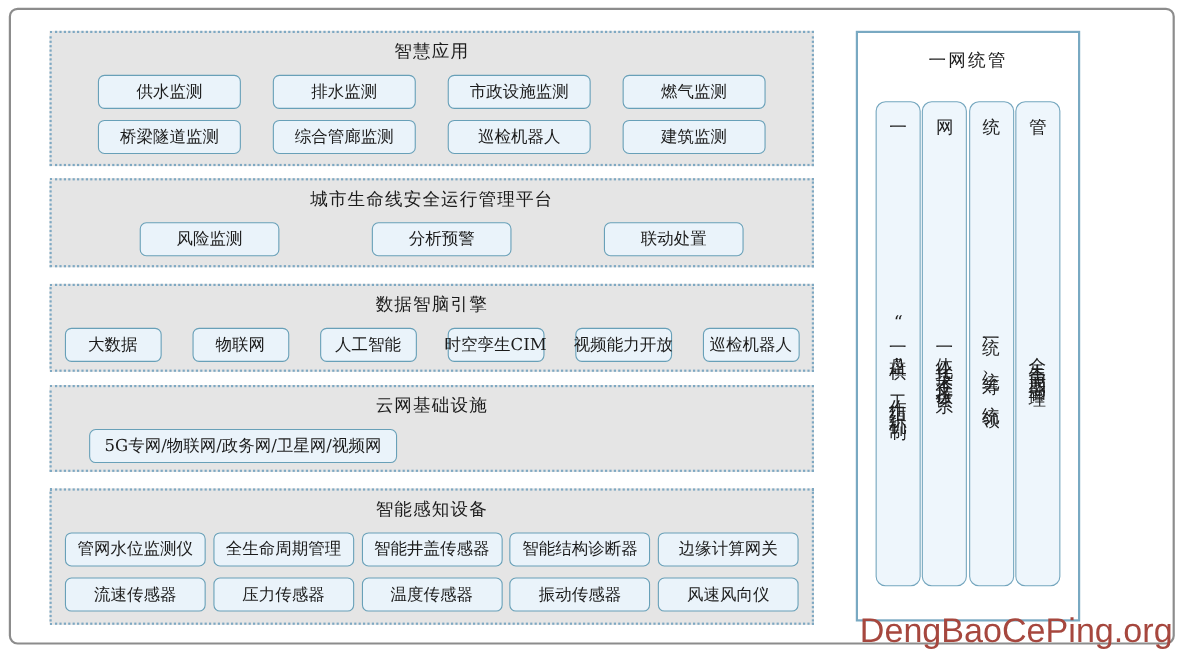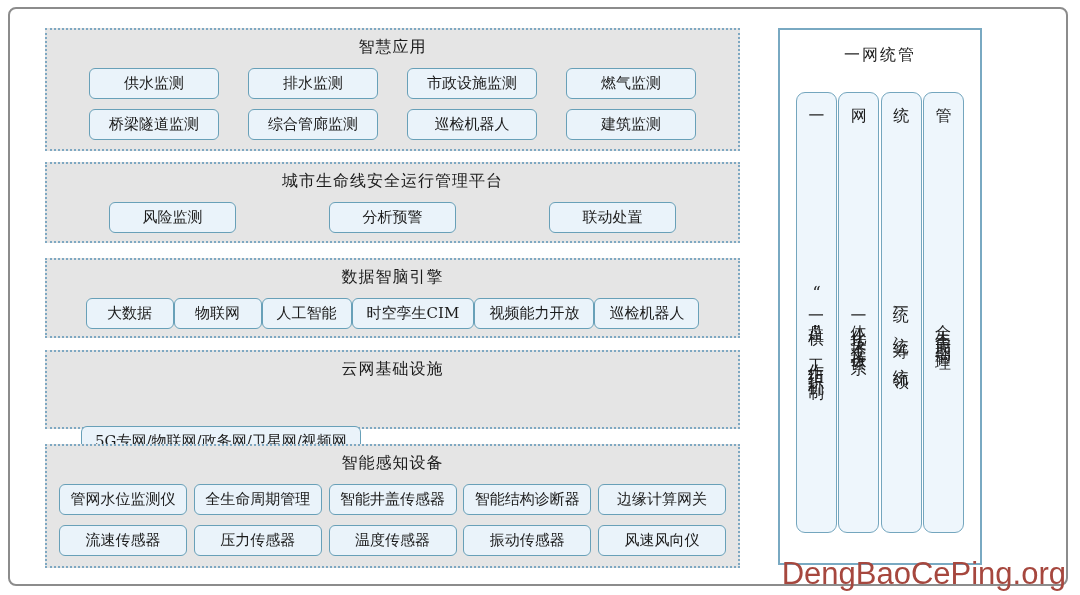--- a/index.html
+++ b/index.html
@@ -5,28 +5,28 @@
   html,body{margin:0;padding:0;background:#ffffff;}
   body{width:1080px;height:595px;font-family:"DejaVu Serif","Liberation Serif",serif;color:#1b1b1b;}
   .canvas{position:relative;width:1080px;height:595px;overflow:hidden;}
   .outer{position:absolute;left:8px;top:7px;width:1060px;height:579px;border:2px solid #8c8c8c;border-radius:8px;box-sizing:border-box;}
   
   .sec{position:absolute;left:45px;width:695px;border:2px dotted #7ea8c2;box-sizing:border-box;background:#e5e5e5;display:flex;flex-direction:column;}
   .sec-title{margin-top:7px;text-align:center;font-size:16px;letter-spacing:1px;}
   .row{display:flex;align-items:center;margin-top:10px;}
   .grid4{display:grid;grid-template-columns:repeat(4,130px);justify-content:space-between;padding:0 42px;}
   .row3{justify-content:space-between;padding:0 62px;}
-  .row6{justify-content:center;gap:0;padding:0 12px;}
+  .row6{justify-content:center;gap:28px;padding:0 12px;}
   .row2w{justify-content:space-between;padding:0 34px;}
   .grid5{display:grid;grid-template-columns:repeat(5,128px);justify-content:space-between;padding:0 12px;}
   .box{height:31px;box-sizing:border-box;border:1.5px solid #68a0b8;border-radius:6px;background:#eaf3fa;
        display:flex;align-items:center;justify-content:center;font-size:15px;white-space:nowrap;}
   .row6 .box{padding:0 14px;min-width:88px;}
-  .row2w .box{padding:0 13px;margin-top:36px;}
-  .row3 .box{width:127px;}
+  .row2w .box{padding:0 13px;}
+  .row3 .box{width:127px;margin-left:18px;}
   
   .panel{position:absolute;left:778px;top:28px;width:204px;height:537px;border:2px solid #79a9c2;box-sizing:border-box;background:#ffffff;}
   .panel-title{margin-top:15px;text-align:center;font-size:16px;letter-spacing:2px;}
   .pillars{position:absolute;left:16px;right:16px;top:62px;bottom:30px;display:flex;justify-content:space-between;}
   .pillar{width:41px;box-sizing:border-box;border:1.5px solid #74a6be;border-radius:9px;background:#eef6fc;
           display:flex;flex-direction:column;align-items:center;}
   .pillar-head{margin-top:13px;font-size:16px;}
   .pillar-body{flex:1;display:flex;align-items:center;justify-content:center;}
   .pillar-body span{writing-mode:vertical-rl;text-orientation:upright;letter-spacing:5px;font-size:16px;line-height:1.2;}
   

